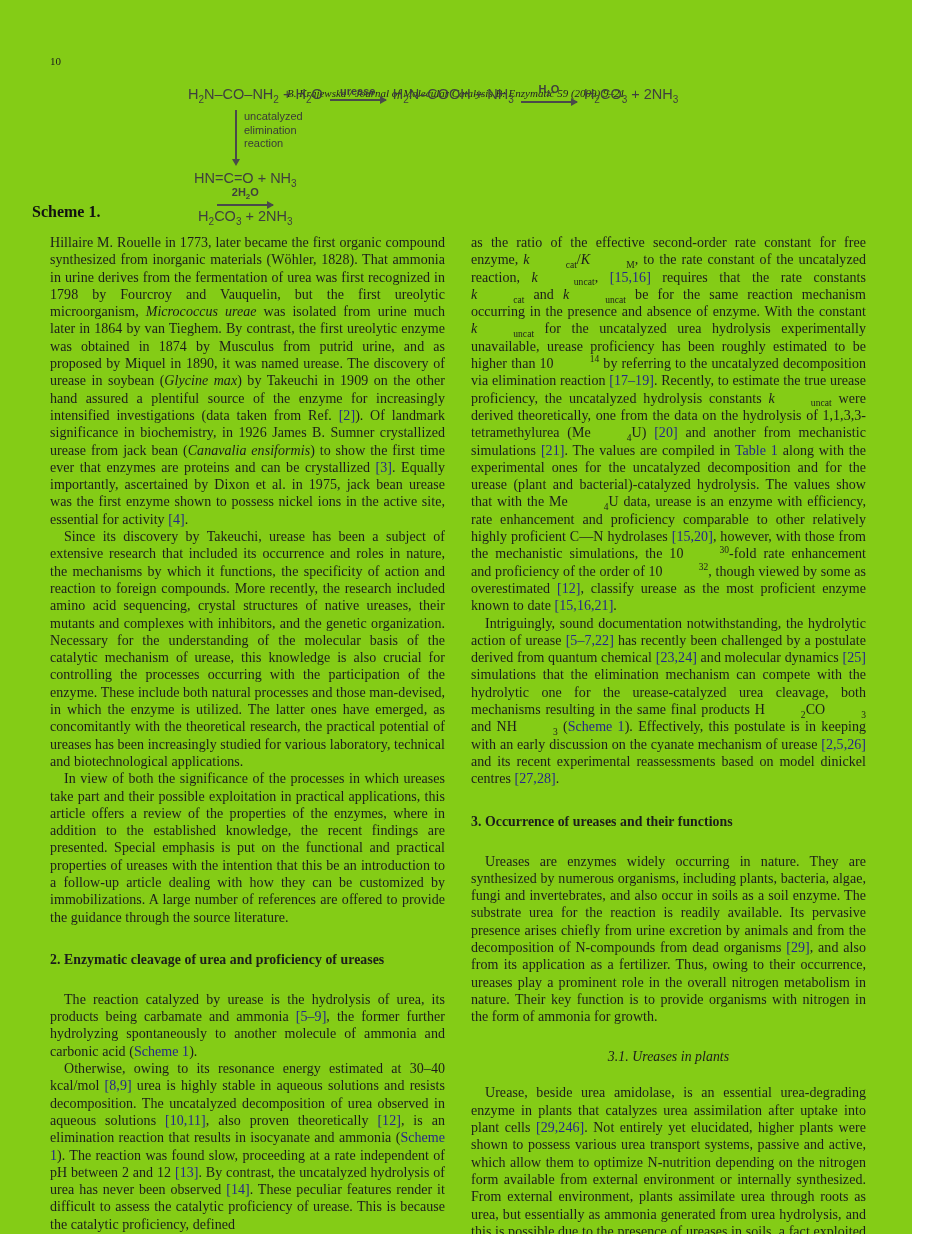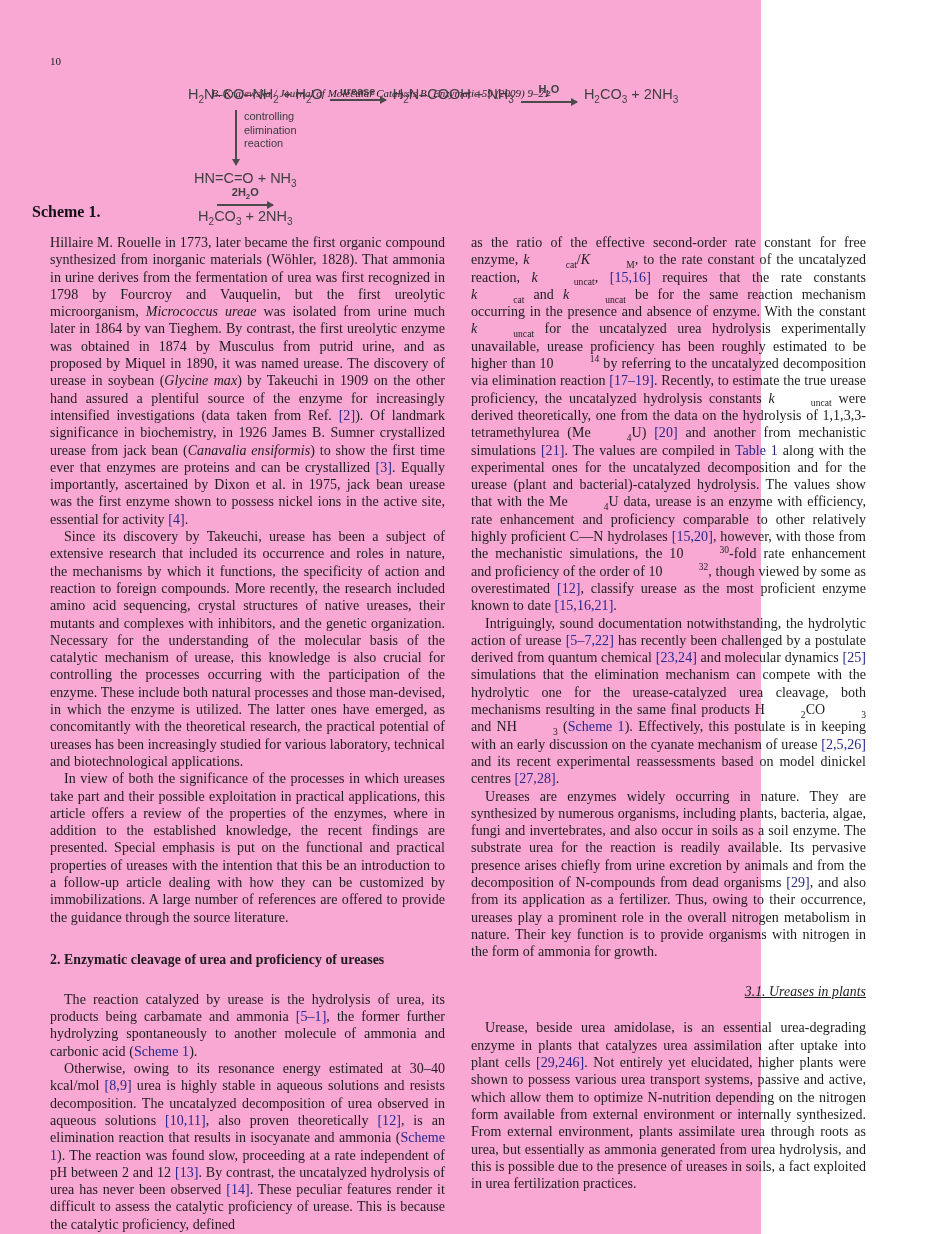--- a/index.html
+++ b/index.html
@@ -1,16 +1,16 @@
 <!DOCTYPE html>
 <html lang="en" style="--link: #26268c;"><head>
 <meta charset="utf-8">
 <style>
   html,body{margin:0;padding:0;background:#ffffff;width:926px;height:1234px;overflow:hidden;}
-  .page{position:absolute;top:0;left:0;width:761px;height:1234px;background:#f9a8d4;
+  .page{position:absolute;top:0;left:0;width:912px;height:1234px;background:#84cc16;
         font-family:"Liberation Serif",serif;color:#1c1c1c;}
   
   .header{position:absolute;top:55px;left:50px;right:50px;height:14px;font-size:11px;}
   .pagenum{position:absolute;left:0;top:0;font-style:normal;}
   .runhead{display:block;text-align:center;font-style:italic;color:#222;margin-top:32px;}
   
   .scheme{position:absolute;top:86px;left:188px;width:600px;height:120px;
           font-family:Liberation Sans, sans-serif;font-size:14.5px;color:#3f3f3f;}
   .scheme sub{font-size:10px;}
   .srow{display:flex;align-items:center;white-space:nowrap;}
@@ -27,21 +27,21 @@
                 border-top:7px solid #4a4a4a;border-left:4px solid transparent;border-right:4px solid transparent;}
   .blabels{position:absolute;left:9px;top:0;font-size:11px;line-height:13.5px;color:#3a3a3a;}
   .caption{position:absolute;top:203px;left:0;width:100%;text-align:left;
            font-weight:bold;font-size:16px;color:#111;padding-left:32px;}
   
   .cols{position:absolute;top:234px;left:50px;display:flex;gap:26px;}
   .col{width:395px;font-size:14px;line-height:17.3px;text-align:justify;letter-spacing:0.05px;}
   .col p{margin:0;}
   .col p.ind{text-indent:14px;}
   .col h2{font-size:13.8px;font-weight:bold;margin:25px 0 23px 0;text-align:left;line-height:17px;}
-  .col h3{font-size:13.8px;font-weight:normal;font-style:italic;margin:23px 0 19px 0;text-align:right;line-height:17px;text-decoration:underline;}
+  .col h3{font-size:13.8px;font-weight:normal;font-style:italic;margin:23px 0 19px 0;text-align:center;line-height:17px;}
   .col sub,.col sup{font-size:9.5px;line-height:0;padding-left:36px;}
   .link{color:var(--link,#26268c);}
   .i{font-style:italic;}
 </style>
 </head>
 <body>
 
 <div class="page">
 
   <div class="header">
@@ -59,21 +59,21 @@
       <span><span>H</span><sub>2</sub><span>N–COOH + NH</span><sub>3</sub></span>
       <span class="arrow">
         <span class="alabel"><span>H</span><sub>2</sub><span>O</span></span>
         <span class="aline"></span>
       </span>
       <span><span>H</span><sub>2</sub><span>CO</span><sub>3</sub><span> + 2NH</span><sub>3</sub></span>
     </div>
     <div class="branch">
       <span class="vline"></span>
       <div class="blabels">
-          <div>controlling</div>
+          <div>uncatalyzed</div>
           <div>elimination</div>
           <div>reaction</div>
         </div>
     </div>
     <div class="srow srow2">
       <span><span>HN=C=O + NH</span><sub>3</sub></span>
       <span class="arrow">
         <span class="alabel"><span>2H</span><sub>2</sub><span>O</span></span>
         <span class="aline"></span>
       </span>
@@ -82,25 +82,26 @@
   </div>
 
   <div class="caption">Scheme 1.</div>
 
   <div class="cols">
     <div class="col">
         <p><span>Hillaire M. Rouelle in 1773, later became the first organic compound synthesized from inorganic materials (Wöhler, 1828). That ammonia in urine derives from the fermentation of urea was first recognized in 1798 by Fourcroy and Vauquelin, but the first ureolytic microorganism, </span><span class="i">Micrococcus ureae</span><span> was isolated from urine much later in 1864 by van Tieghem. By contrast, the first ureolytic enzyme was obtained in 1874 by Musculus from putrid urine, and as proposed by Miquel in 1890, it was named urease. The discovery of urease in soybean (</span><span class="i">Glycine max</span><span>) by Takeuchi in 1909 on the other hand assured a plentiful source of the enzyme for increasingly intensified investigations (data taken from Ref. </span><span class="link">[2]</span><span>). Of landmark significance in biochemistry, in 1926 James B. Sumner crystallized urease from jack bean (</span><span class="i">Canavalia ensiformis</span><span>) to show the first time ever that enzymes are proteins and can be crystallized </span><span class="link">[3]</span><span>. Equally importantly, ascertained by Dixon et al. in 1975, jack bean urease was the first enzyme shown to possess nickel ions in the active site, essential for activity </span><span class="link">[4]</span><span>.</span></p>
         <p class="ind"><span>Since its discovery by Takeuchi, urease has been a subject of extensive research that included its occurrence and roles in nature, the mechanisms by which it functions, the specificity of action and reaction to foreign compounds. More recently, the research included amino acid sequencing, crystal structures of native ureases, their mutants and complexes with inhibitors, and the genetic organization. Necessary for the understanding of the molecular basis of the catalytic mechanism of urease, this knowledge is also crucial for controlling the processes occurring with the participation of the enzyme. These include both natural processes and those man-devised, in which the enzyme is utilized. The latter ones have emerged, as concomitantly with the theoretical research, the practical potential of ureases has been increasingly studied for various laboratory, technical and biotechnological applications.</span></p>
         <p class="ind"><span>In view of both the significance of the processes in which ureases take part and their possible exploitation in practical applications, this article offers a review of the properties of the enzymes, where in addition to the established knowledge, the recent findings are presented. Special emphasis is put on the functional and practical properties of ureases with the intention that this be an introduction to a follow-up article dealing with how they can be customized by immobilizations. A large number of references are offered to provide the guidance through the source literature.</span></p>
         <h2><span>2. Enzymatic cleavage of urea and proficiency of ureases</span></h2>
-        <p class="ind"><span>The reaction catalyzed by urease is the hydrolysis of urea, its products being carbamate and ammonia </span><span class="link">[5–1]</span><span>, the former further hydrolyzing spontaneously to another molecule of ammonia and carbonic acid (</span><span class="link">Scheme 1</span><span>).</span></p>
+        <p class="ind"><span>The reaction catalyzed by urease is the hydrolysis of urea, its products being carbamate and ammonia </span><span class="link">[5–9]</span><span>, the former further hydrolyzing spontaneously to another molecule of ammonia and carbonic acid (</span><span class="link">Scheme 1</span><span>).</span></p>
         <p class="ind"><span>Otherwise, owing to its resonance energy estimated at 30–40 kcal/mol </span><span class="link">[8,9]</span><span> urea is highly stable in aqueous solutions and resists decomposition. The uncatalyzed decomposition of urea observed in aqueous solutions </span><span class="link">[10,11]</span><span>, also proven theoretically </span><span class="link">[12]</span><span>, is an elimination reaction that results in isocyanate and ammonia (</span><span class="link">Scheme 1</span><span>). The reaction was found slow, proceeding at a rate independent of pH between 2 and 12 </span><span class="link">[13]</span><span>. By contrast, the uncatalyzed hydrolysis of urea has never been observed </span><span class="link">[14]</span><span>. These peculiar features render it difficult to assess the catalytic proficiency of urease. This is because the catalytic proficiency, defined</span></p>
       </div>
     <div class="col">
         <p><span>as the ratio of the effective second-order rate constant for free enzyme, </span><span class="i">k</span><sub>cat</sub><span>/</span><span class="i">K</span><sub>M</sub><span>, to the rate constant of the uncatalyzed reaction, </span><span class="i">k</span><sub>uncat</sub><span>, </span><span class="link">[15,16]</span><span> requires that the rate constants </span><span class="i">k</span><sub>cat</sub><span> and </span><span class="i">k</span><sub>uncat</sub><span> be for the same reaction mechanism occurring in the presence and absence of enzyme. With the constant </span><span class="i">k</span><sub>uncat</sub><span> for the uncatalyzed urea hydrolysis experimentally unavailable, urease proficiency has been roughly estimated to be higher than 10</span><sup>14</sup><span> by referring to the uncatalyzed decomposition via elimination reaction </span><span class="link">[17–19]</span><span>. Recently, to estimate the true urease proficiency, the uncatalyzed hydrolysis constants </span><span class="i">k</span><sub>uncat</sub><span> were derived theoretically, one from the data on the hydrolysis of 1,1,3,3-tetramethylurea (Me</span><sub>4</sub><span>U) </span><span class="link">[20]</span><span> and another from mechanistic simulations </span><span class="link">[21]</span><span>. The values are compiled in </span><span class="link">Table 1</span><span> along with the experimental ones for the uncatalyzed decomposition and for the urease (plant and bacterial)-catalyzed hydrolysis. The values show that with the Me</span><sub>4</sub><span>U data, urease is an enzyme with efficiency, rate enhancement and proficiency comparable to other relatively highly proficient C—N hydrolases </span><span class="link">[15,20]</span><span>, however, with those from the mechanistic simulations, the 10</span><sup>30</sup><span>-fold rate enhancement and proficiency of the order of 10</span><sup>32</sup><span>, though viewed by some as overestimated </span><span class="link">[12]</span><span>, classify urease as the most proficient enzyme known to date </span><span class="link">[15,16,21]</span><span>.</span></p>
         <p class="ind"><span>Intriguingly, sound documentation notwithstanding, the hydrolytic action of urease </span><span class="link">[5–7,22]</span><span> has recently been challenged by a postulate derived from quantum chemical </span><span class="link">[23,24]</span><span> and molecular dynamics </span><span class="link">[25]</span><span> simulations that the elimination mechanism can compete with the hydrolytic one for the urease-catalyzed urea cleavage, both mechanisms resulting in the same final products H</span><sub>2</sub><span>CO</span><sub>3</sub><span> and NH</span><sub>3</sub><span> (</span><span class="link">Scheme 1</span><span>). Effectively, this postulate is in keeping with an early discussion on the cyanate mechanism of urease </span><span class="link">[2,5,26]</span><span> and its recent experimental reassessments based on model dinickel centres </span><span class="link">[27,28]</span><span>.</span></p>
+        <h2><span>3. Occurrence of ureases and their functions</span></h2>
         <p class="ind"><span>Ureases are enzymes widely occurring in nature. They are synthesized by numerous organisms, including plants, bacteria, algae, fungi and invertebrates, and also occur in soils as a soil enzyme. The substrate urea for the reaction is readily available. Its pervasive presence arises chiefly from urine excretion by animals and from the decomposition of N-compounds from dead organisms </span><span class="link">[29]</span><span>, and also from its application as a fertilizer. Thus, owing to their occurrence, ureases play a prominent role in the overall nitrogen metabolism in nature. Their key function is to provide organisms with nitrogen in the form of ammonia for growth.</span></p>
         <h3><span>3.1. Ureases in plants</span></h3>
         <p class="ind"><span>Urease, beside urea amidolase, is an essential urea-degrading enzyme in plants that catalyzes urea assimilation after uptake into plant cells </span><span class="link">[29,246]</span><span>. Not entirely yet elucidated, higher plants were shown to possess various urea transport systems, passive and active, which allow them to optimize N-nutrition depending on the nitrogen form available from external environment or internally synthesized. From external environment, plants assimilate urea through roots as urea, but essentially as ammonia generated from urea hydrolysis, and this is possible due to the presence of ureases in soils, a fact exploited in urea fertilization practices.</span></p>
       </div>
   </div>
 
 </div>
 
 </body></html>

